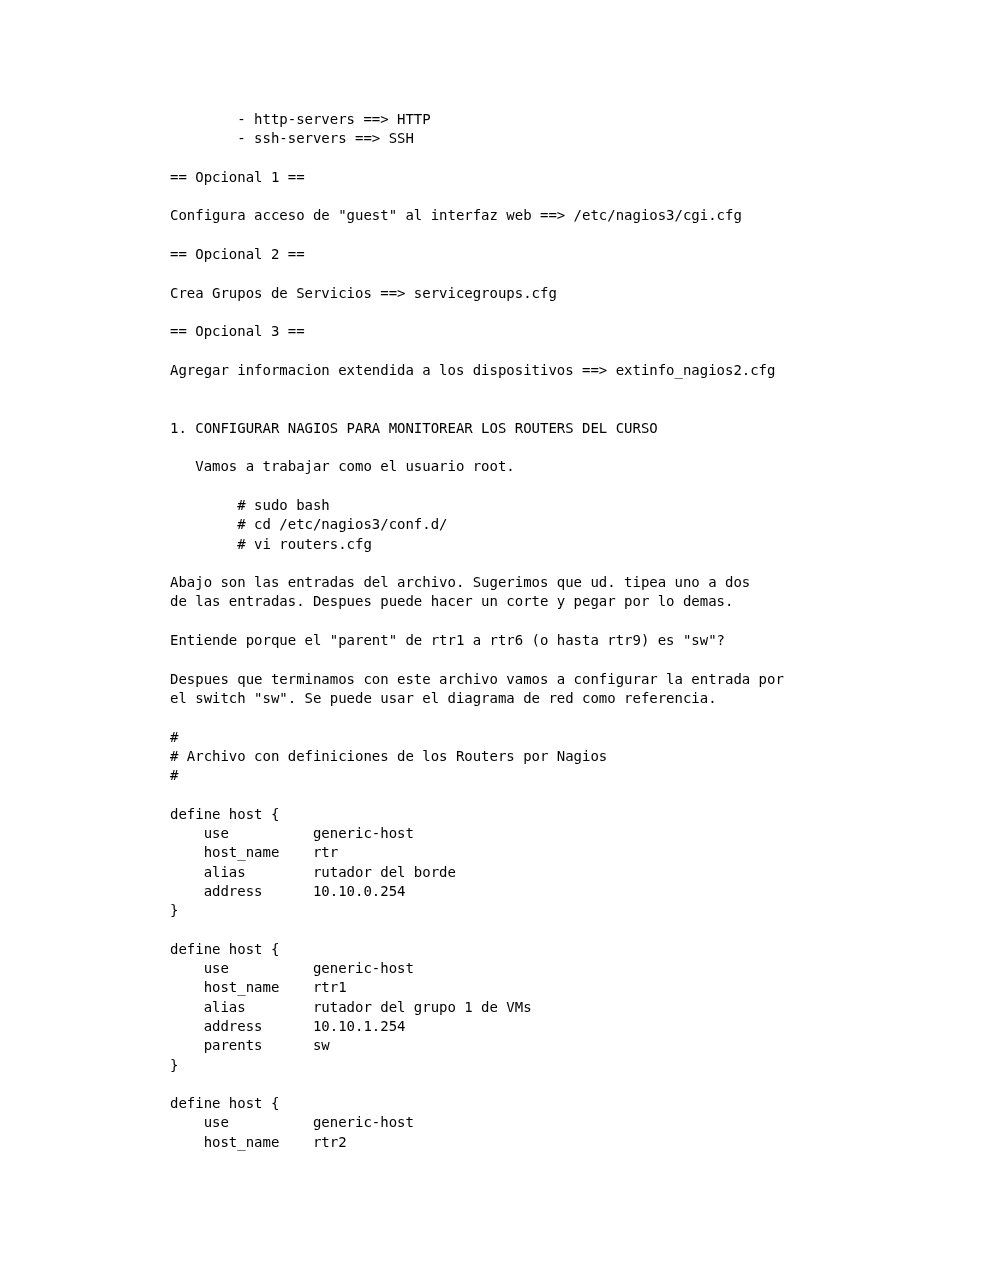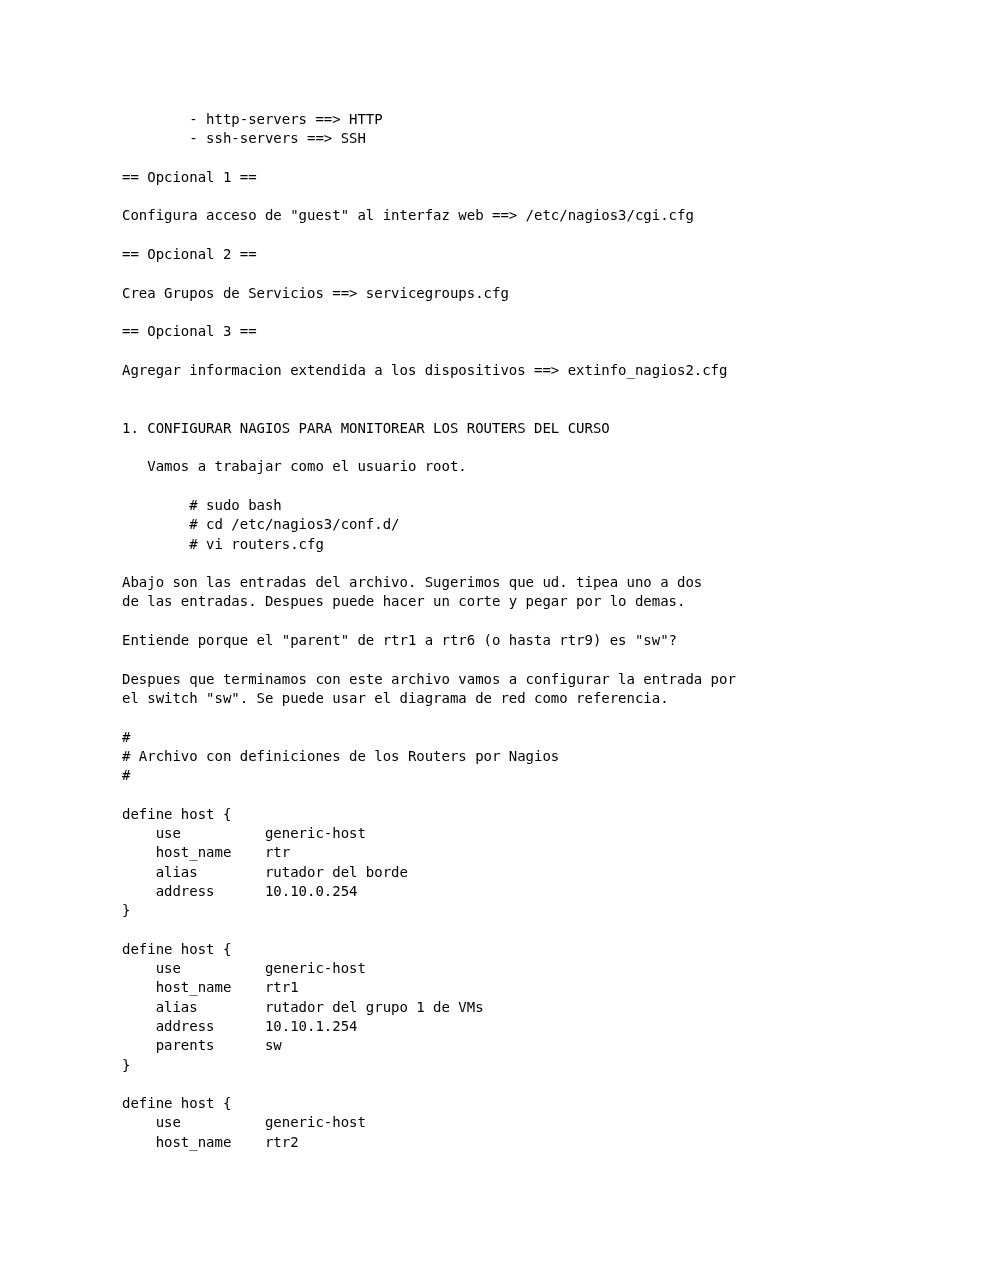--- a/index.html
+++ b/index.html
@@ -28,20 +28,21 @@
     font-size: 14px;
     line-height: 19.3px;
     white-space: pre;
     font-family: "DejaVu Sans Mono", "Liberation Mono", monospace;
     letter-spacing: -0.02px;
   }
   .doc-line {
     display: block;
     min-height: 19.3px;
     white-space: pre;
+    margin-left: 48px;
   }
   .doc-line.blank {
     display: block;
     height: 19.3px;
   }
 </style>
 </head>
 <body>
 
 <div id="document-page" style="background: rgb(255, 255, 255);">

